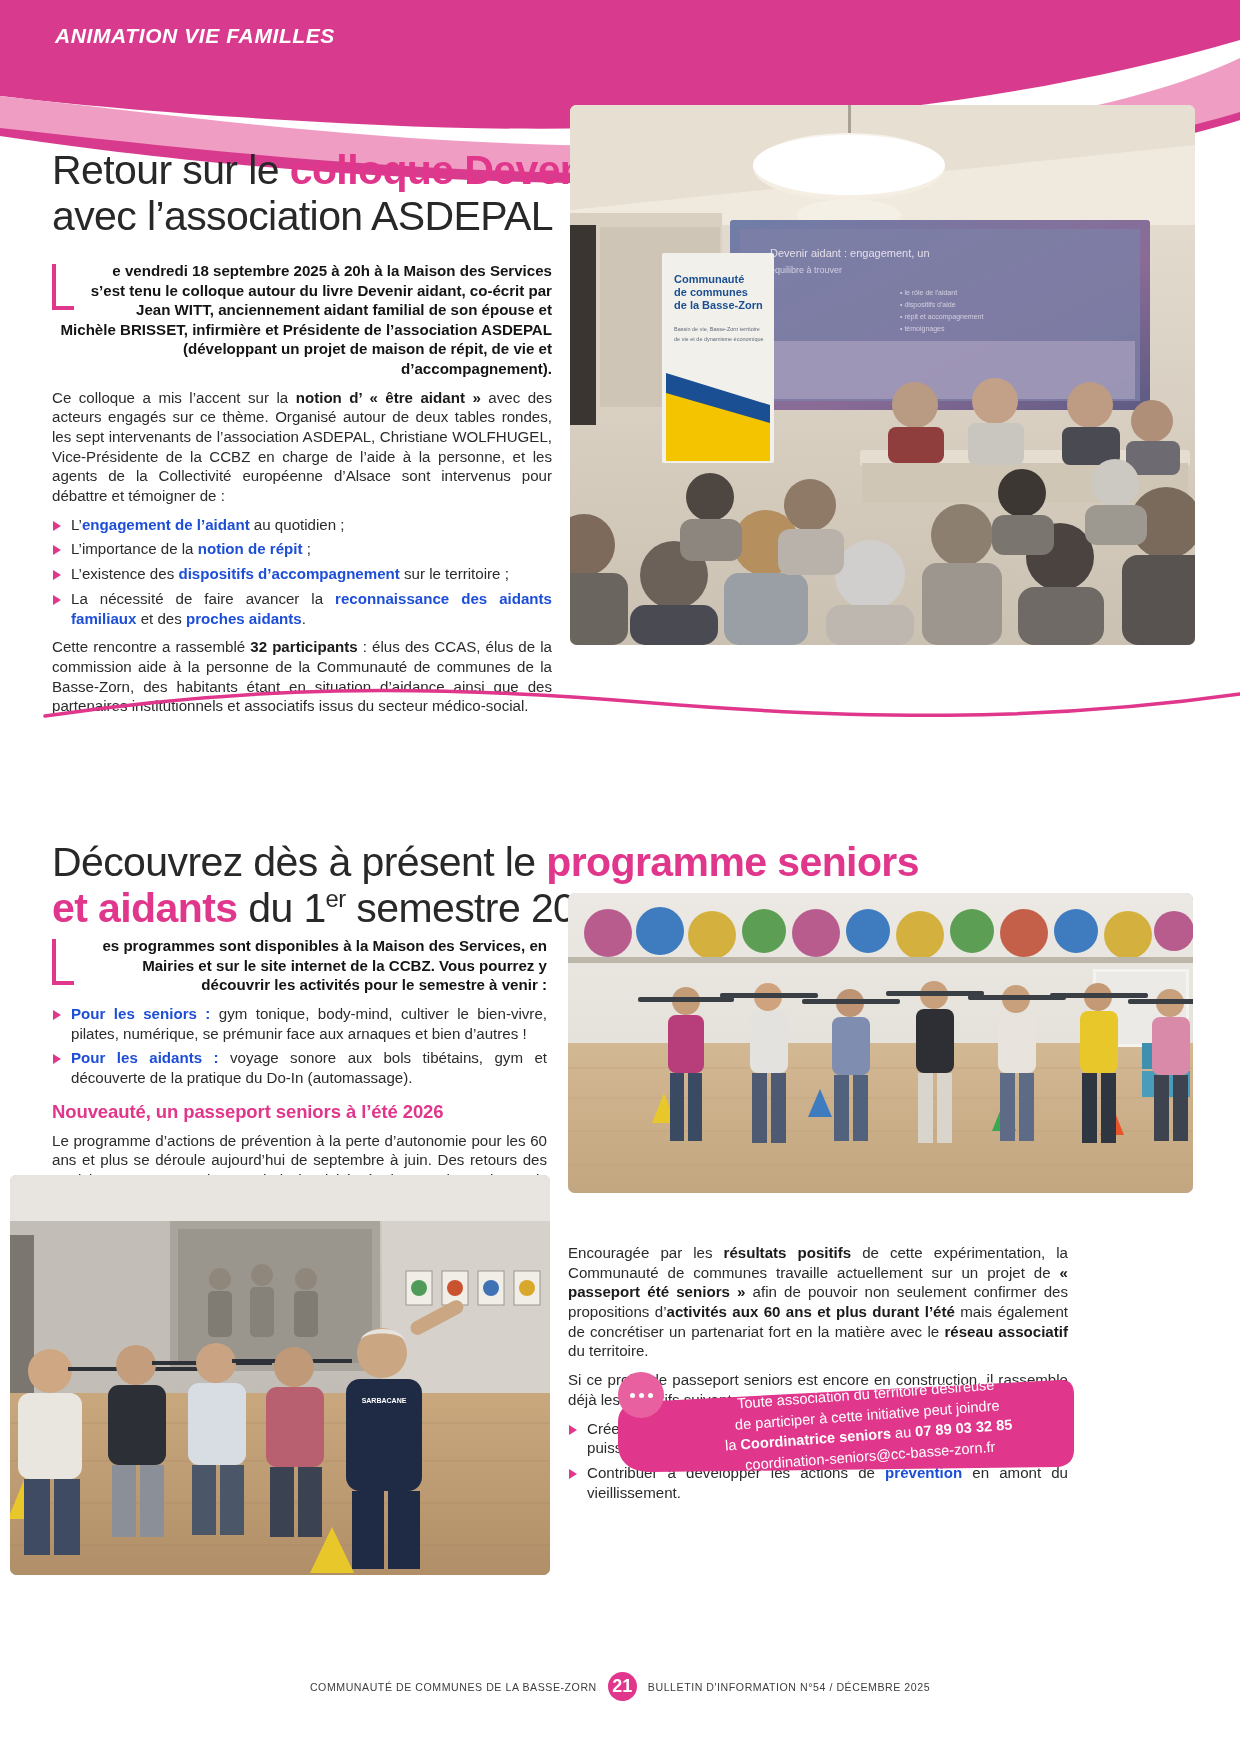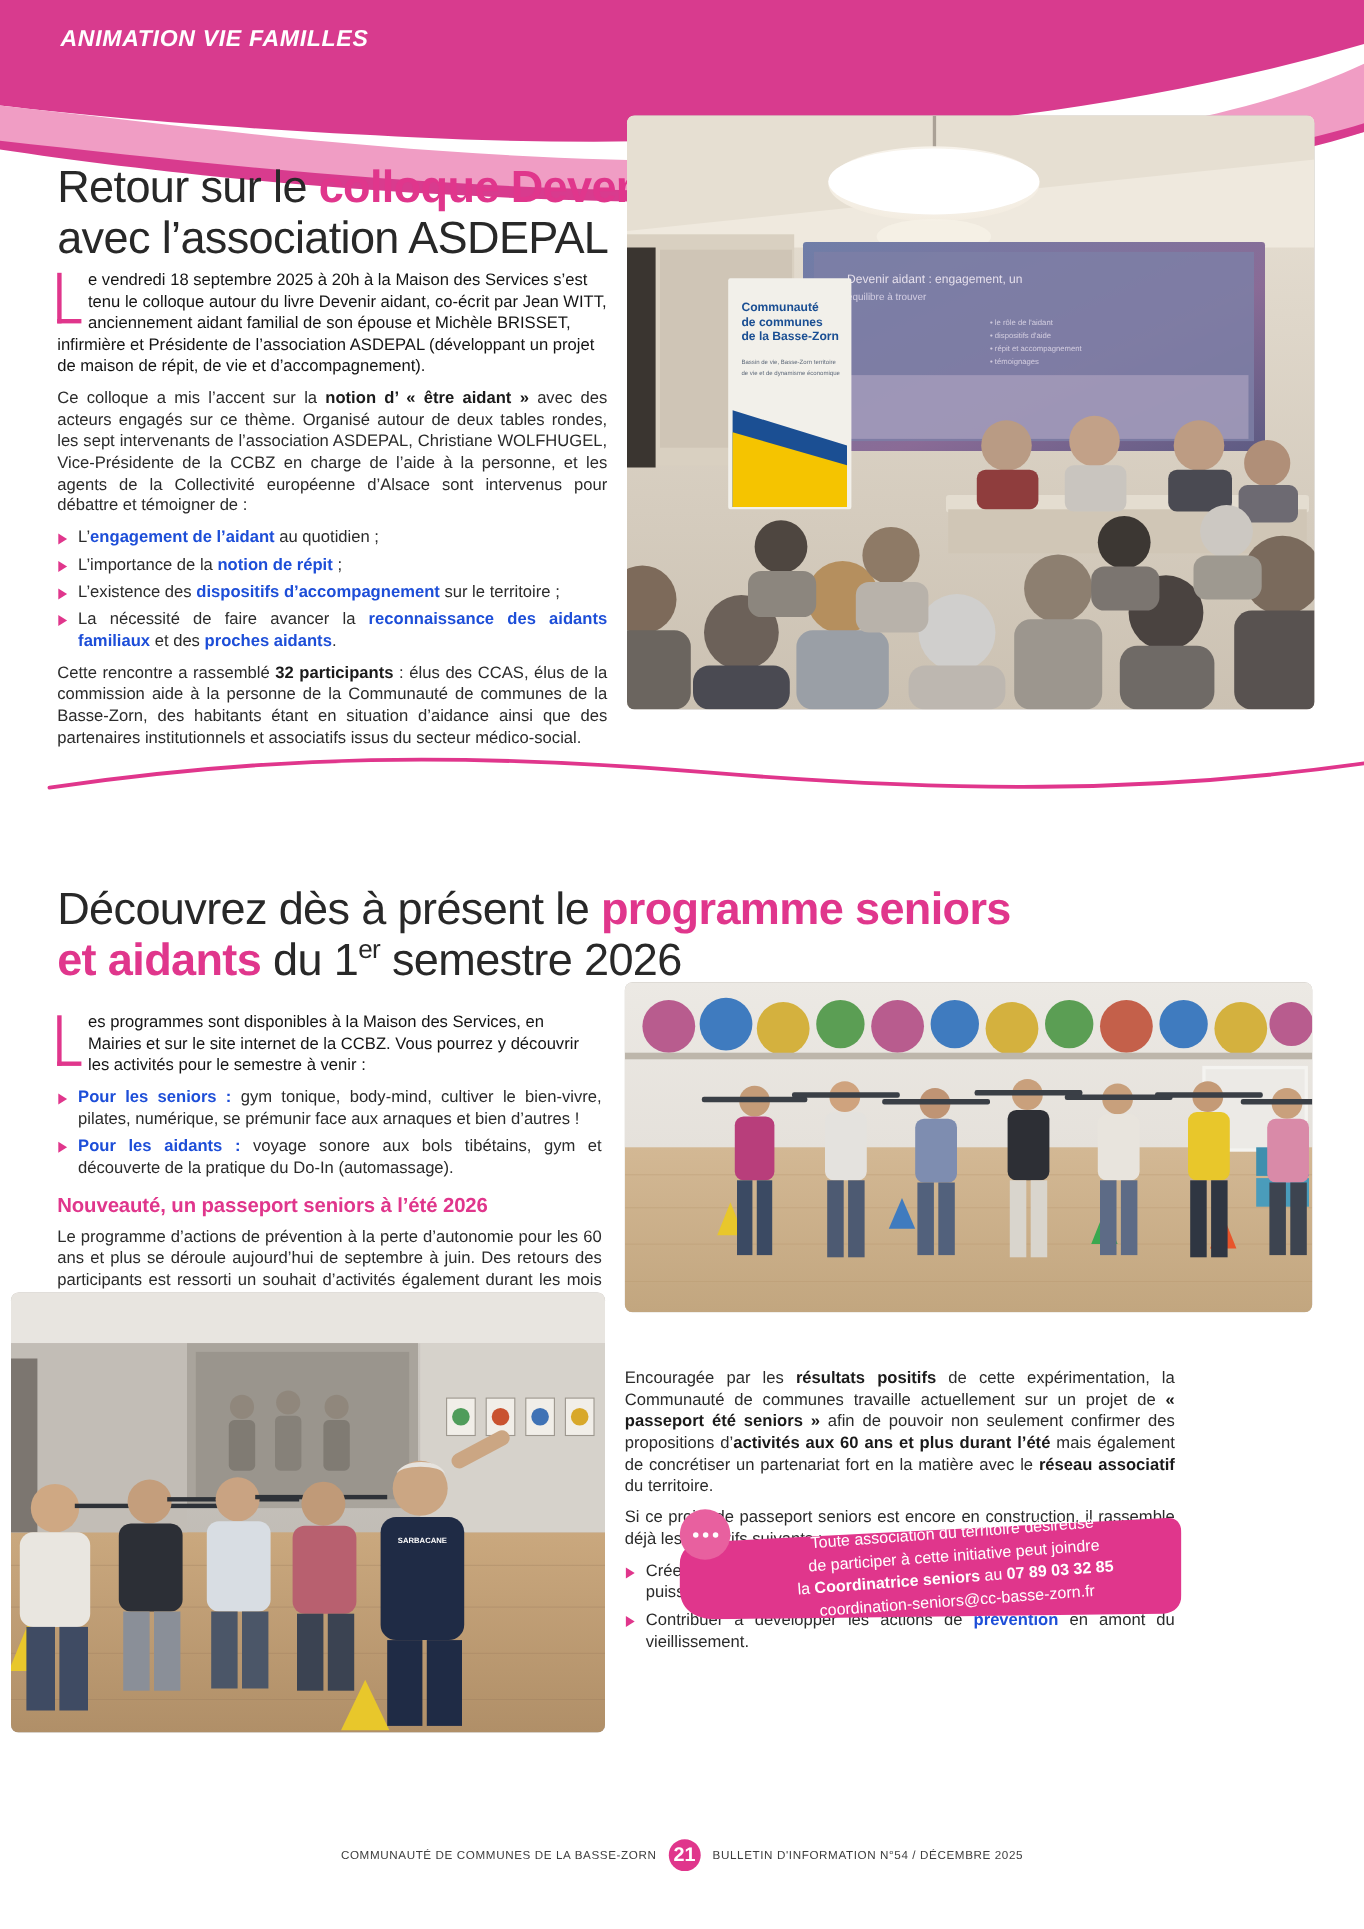--- a/index.html
+++ b/index.html
@@ -72,24 +72,25 @@
     line-height: 1.305;
     color: #2b2b2b;
     text-align: justify;
     margin: 0 0 9px 0;
   }
   .body-text b, .body-text strong { font-weight: bold; color: #1a1a1a; }
 
   .lead-para {
     font-size: 15.1px;
     line-height: 1.30;
-    font-weight: normal;
+    font-weight: bold;
     color: #141414;
-    margin: 0 0 9px 0;
+    margin: 16px 0 9px 0;
     position: relative;
+    text-align: right;
   }
   
   .dropcap-L {
     float: left;
     width: 22px; height: 46px;
     margin: 3px 6px 0 0;
     border-left: 4px solid #e0368c;
     border-bottom: 4px solid #e0368c;
     box-sizing: border-box;
   }
@@ -131,21 +132,21 @@
   
   .wave-divider {
     position: absolute;
     left: 0; top: 676px;
     width: 1240px; height: 60px;
   }
 
   
   .article2-head {
     position: absolute;
-    left: 52px; top: 804px;
+    left: 52px; top: 840px;
     width: 1140px;
   }
   .a2-col-left {
     position: absolute;
     left: 52px; top: 920px;
     width: 495px;
   }
   .a2-col-right {
     position: absolute;
     left: 568px; top: 920px;

